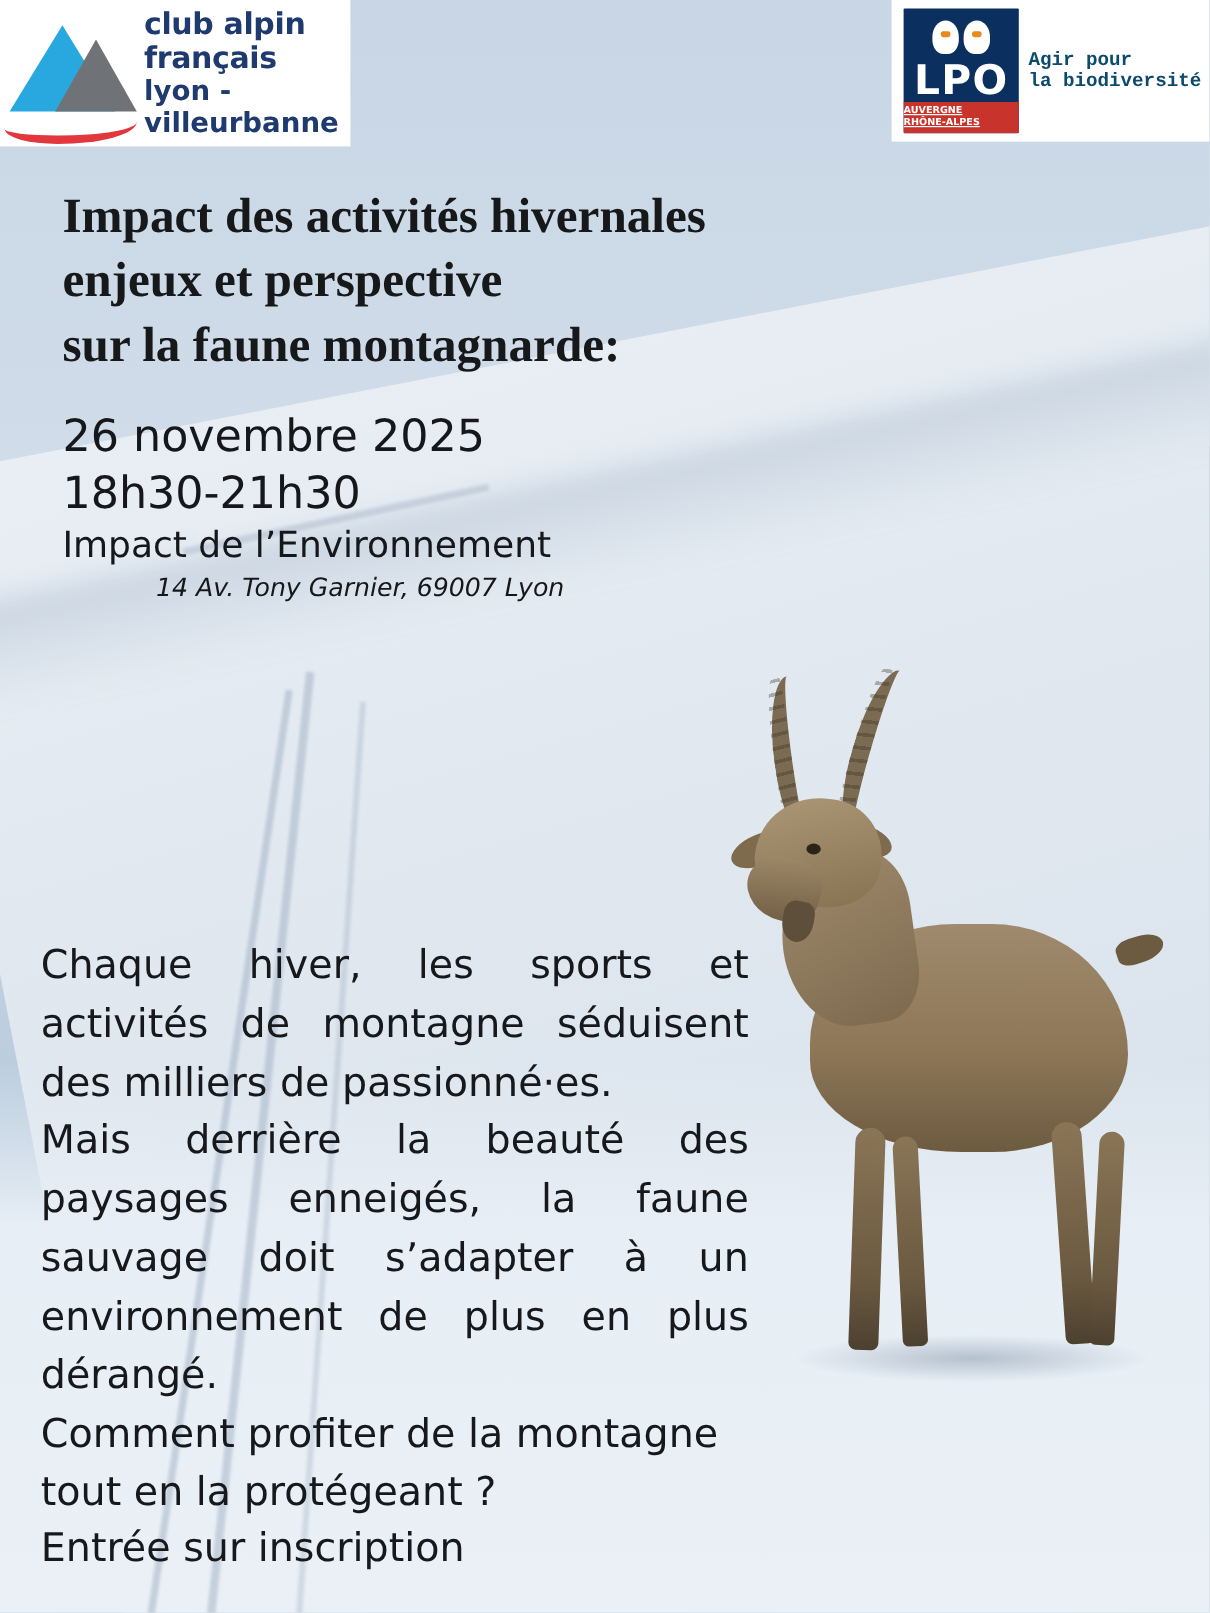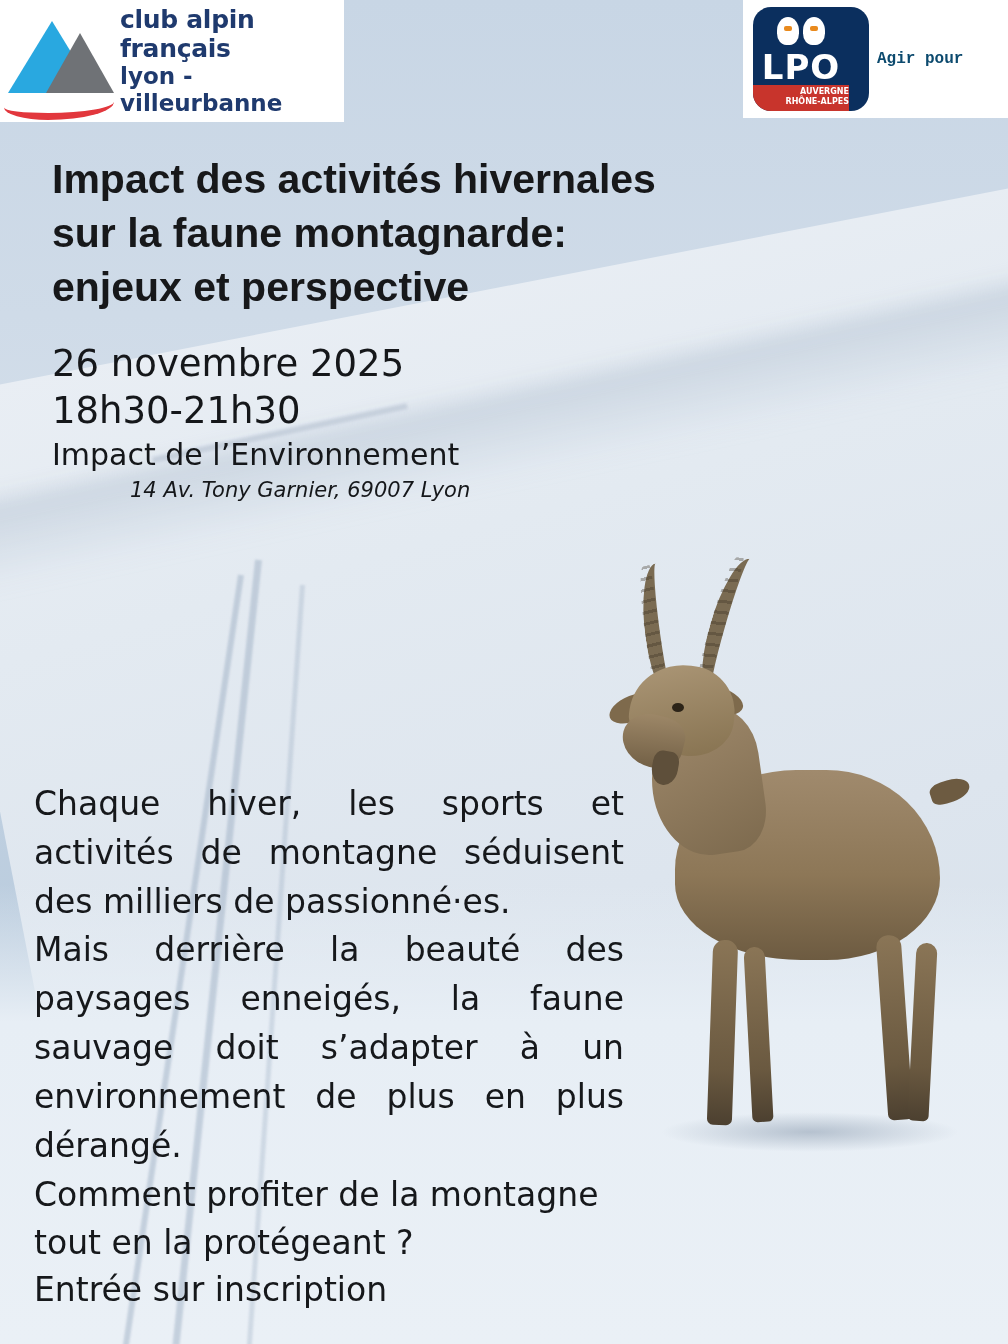--- a/index.html
+++ b/index.html
@@ -188,21 +188,21 @@
   }
   .ibex-shadow {
     position: absolute; left: 660px; top: 1112px;
     width: 300px; height: 40px;
     background: radial-gradient(ellipse at center, rgba(120,138,160,.45) 0%, rgba(120,138,160,0) 70%);
   }
 
   
   .logo-caf {
     position: absolute; left: 0; top: 0;
-    width: 344px; height: 122px;
+    width: 292px; height: 122px;
     background: #ffffff;
     display: flex; align-items: center;
   }
   .caf-mark {
     position: relative;
     width: 112px; height: 100px;
     margin-left: 4px;
     flex: none;
   }
   .caf-mark .peak-blue {
@@ -241,24 +241,24 @@
   }
 
   .logo-lpo {
     position: absolute; right: 0; top: 0;
     width: 265px; height: 118px;
     background: #ffffff;
     display: flex; align-items: center;
   }
   .lpo-mark {
     position: relative;
-    width: 116px; height: 104px;
+    width: 96px; height: 104px;
     margin-left: 10px;
     background: #0b2f5e;
-    border-radius: 18px;
+    border-radius: 1px;
     flex: none;
     overflow: hidden;
   }
   .lpo-mark .birds {
     position: absolute; left: 22px; top: 6px;
     width: 54px; height: 34px;
   }
   .lpo-mark .bird {
     position: absolute; top: 4px;
     width: 22px; height: 28px;
@@ -283,40 +283,41 @@
     color: #ffffff;
     letter-spacing: 1px;
   }
   .lpo-band {
     position: absolute; left: 0; bottom: 0;
     width: 96px; height: 26px;
     background: #c8342c;
     color: #ffffff;
     font-size: 8px;
     font-weight: bold;
-    text-align: right;
+    text-align: left;
     line-height: 1.25;
     padding-top: 2px;
     box-sizing: border-box;
+    text-decoration: underline;
   }
   .lpo-tag {
     margin-left: 8px;
     font-family: Liberation Mono, monospace;
     font-weight: bold;
     font-size: 16px;
     color: #0c4a6e;
     line-height: 1.15;
   }
 
   
   .title {
     position: absolute;
     left: 52px; top: 152px;
     width: 700px;
-    font-family: Liberation Sans, sans-serif;
+    font-family: Liberation Serif, serif;
     font-weight: bold;
     font-size: 41px;
     line-height: 1.32;
     color: #17181a;
   }
   .meta {
     position: absolute;
     left: 52px; top: 340px;
     width: 620px;
     font-family: "DejaVu Sans", sans-serif;
@@ -411,27 +412,28 @@
           </div>
       </div>
       <div class="lpo-letters">LPO</div>
       <div class="lpo-band">
         <div>AUVERGNE</div>
         <div>RHÔNE-ALPES</div>
       </div>
     </div>
     <div class="lpo-tag">
       <div>Agir pour</div>
+      <div>la biodiversité</div>
     </div>
   </div>
 
   <div class="title">
     <div>Impact des activités hivernales</div>
+    <div>enjeux et perspective</div>
     <div>sur la faune montagnarde:</div>
-    <div>enjeux et perspective</div>
   </div>
 
   <div class="meta">
     <div class="date">26 novembre 2025</div>
     <div class="time">18h30-21h30</div>
     <div class="venue">Impact de l’Environnement</div>
     <div class="address">14 Av. Tony Garnier, 69007 Lyon</div>
   </div>
 
   <div class="body-text">

